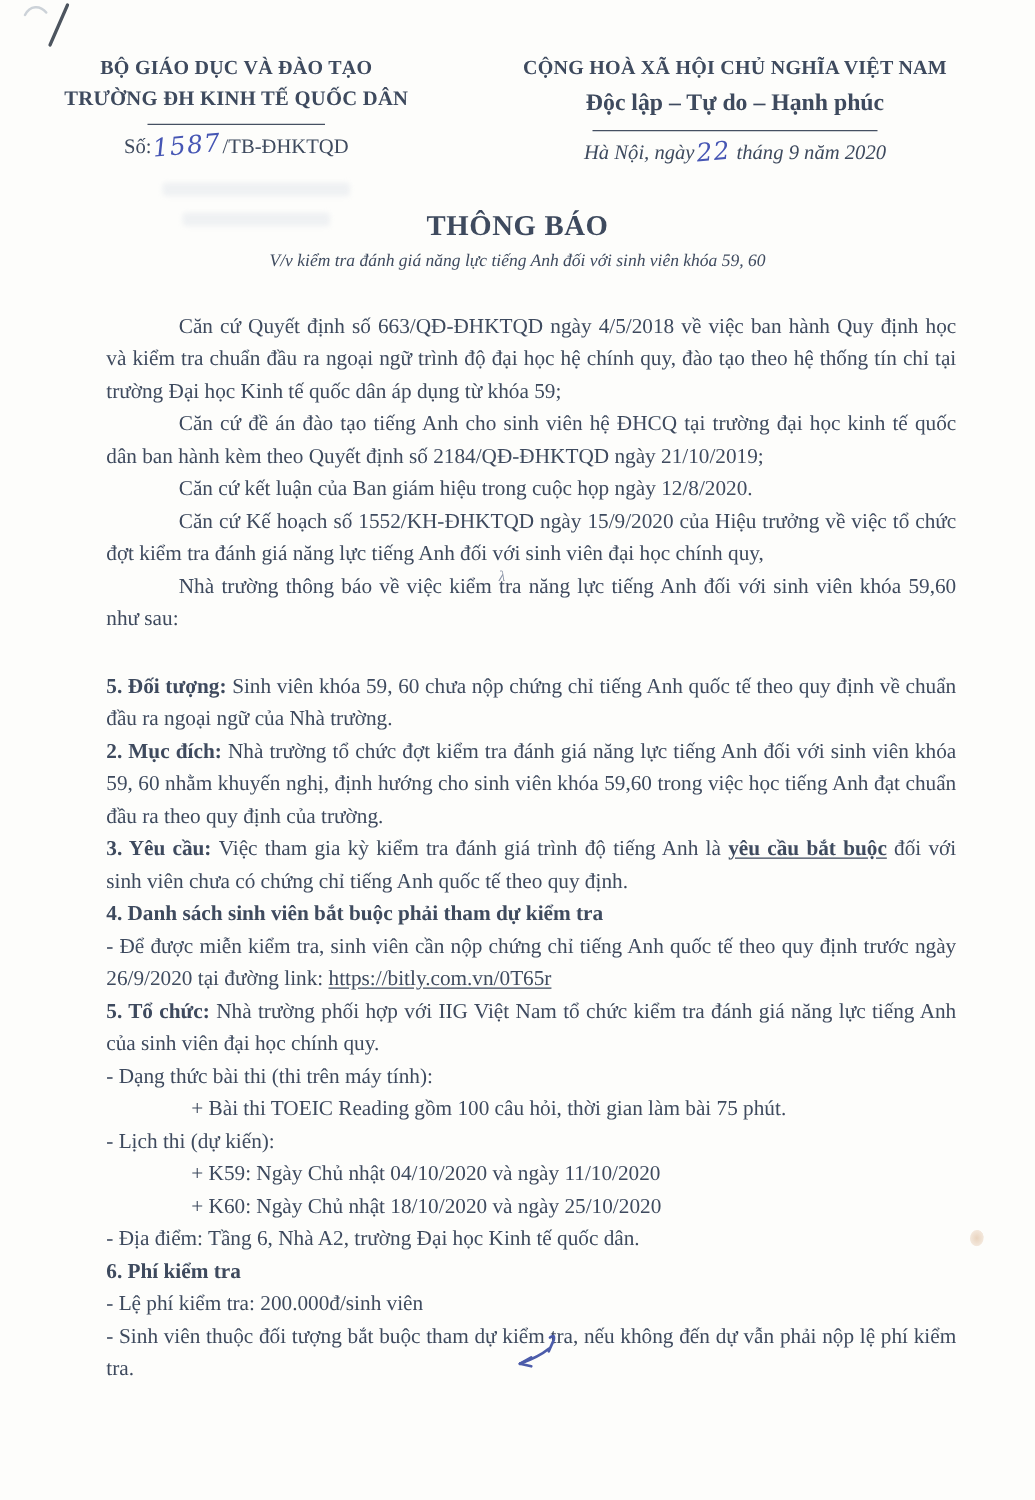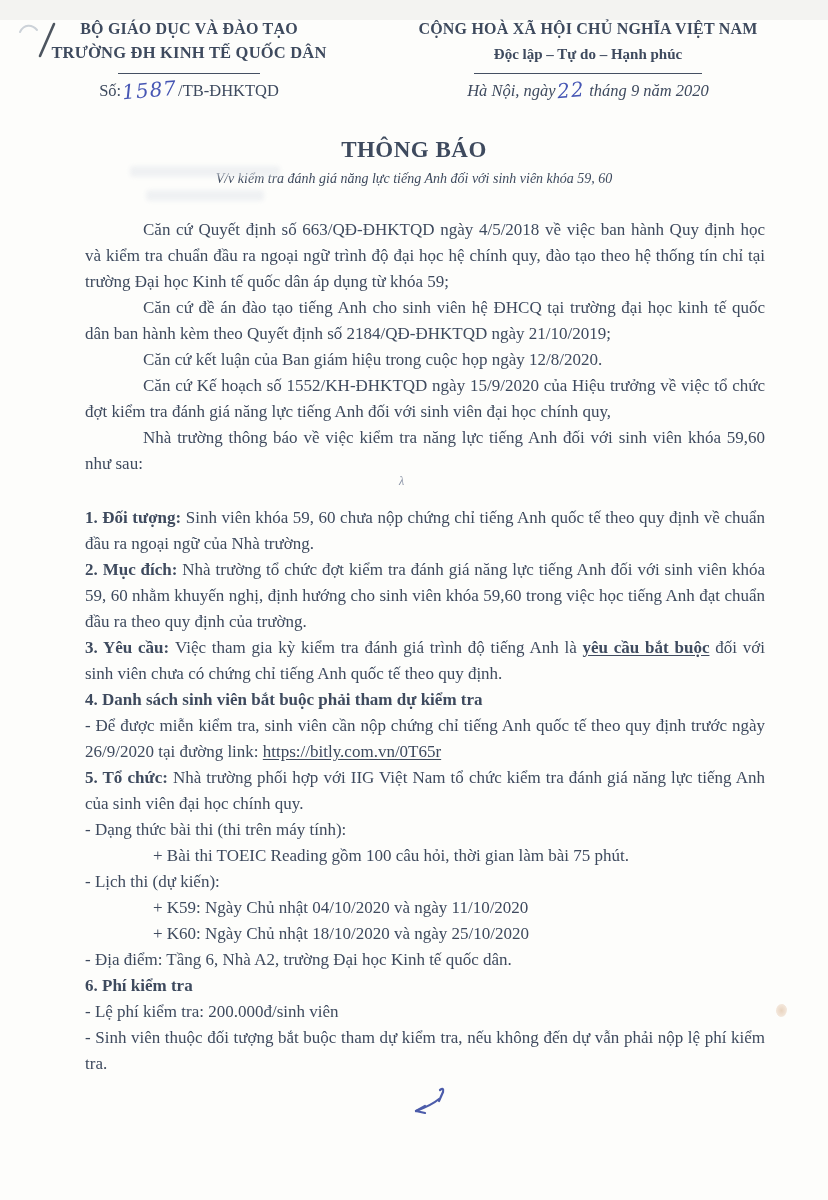--- a/index.html
+++ b/index.html
@@ -12,28 +12,28 @@
   .page{
     position:relative;
     width:828px;height:1200px;
     background:#fdfdfb;
     color:#3e4a5e;
     box-sizing:border-box;
   }
   
   .header{
     display:flex;
-    margin-top:20px;
+    padding-top:46px;
   }
   .h-left{width:378px;text-align:center;}
   .h-right{width:420px;text-align:center;}
   .h-line1{font-size:16px;font-weight:600;letter-spacing:.2px;}
   .h-line2{font-size:16.5px;font-weight:700;margin-top:5px;letter-spacing:.2px;}
   .h-line1r{font-size:16px;font-weight:700;letter-spacing:.2px;}
-  .h-line2r{font-size:15px;font-weight:600;margin-top:8px;font-family:Liberation Serif, serif;}
+  .h-line2r{font-size:19px;font-weight:600;margin-top:8px;font-family:Liberation Serif, serif;}
   .rule{height:0;border-top:1.6px solid #455062;margin:10px auto 0 auto;}
   .rule-left{width:142px;}
   .rule-right{width:228px;}
   .so-line{margin-top:7px;font-size:16.5px;}
   .date-line{margin-top:7px;font-size:16.5px;font-style:italic;}
   .hand{
     display:inline-block;
     font-family:"DejaVu Serif",serif;
     font-style:italic;
     color:#4656b4;
@@ -133,21 +133,21 @@
 
   <div class="title">THÔNG BÁO</div>
   <div class="subtitle">V/v kiểm tra đánh giá năng lực tiếng Anh đối với sinh viên khóa 59, 60</div>
 
   <div class="content">
       <div class="para preamble"><span>Căn cứ Quyết định số 663/QĐ-ĐHKTQD ngày 4/5/2018 về việc ban hành Quy định học và kiểm tra chuẩn đầu ra ngoại ngữ trình độ đại học hệ chính quy, đào tạo theo hệ thống tín chỉ tại trường Đại học Kinh tế quốc dân áp dụng từ khóa 59;</span></div>
       <div class="para preamble"><span>Căn cứ đề án đào tạo tiếng Anh cho sinh viên hệ ĐHCQ tại trường đại học kinh tế quốc dân ban hành kèm theo Quyết định số 2184/QĐ-ĐHKTQD ngày 21/10/2019;</span></div>
       <div class="para preamble"><span>Căn cứ kết luận của Ban giám hiệu trong cuộc họp ngày 12/8/2020.</span></div>
       <div class="para preamble"><span>Căn cứ Kế hoạch số 1552/KH-ĐHKTQD ngày 15/9/2020 của Hiệu trưởng về việc tổ chức đợt kiểm tra đánh giá năng lực tiếng Anh đối với sinh viên đại học chính quy,</span></div>
       <div class="para indent"><span>Nhà trường thông báo về việc kiểm tra năng lực tiếng Anh đối với sinh viên khóa 59,60 như sau:</span></div>
-      <div class="para sec gap"><span class="b">1. Đối tượng: </span><span>Sinh viên khóa 59, 60 chưa nộp chứng chỉ tiếng Anh quốc tế theo quy định về chuẩn đầu ra ngoại ngữ của Nhà trường.</span></div>
+      <div class="para sec gap"><span class="b">5. Đối tượng: </span><span>Sinh viên khóa 59, 60 chưa nộp chứng chỉ tiếng Anh quốc tế theo quy định về chuẩn đầu ra ngoại ngữ của Nhà trường.</span></div>
       <div class="para sec"><span class="b">2. Mục đích: </span><span>Nhà trường tổ chức đợt kiểm tra đánh giá năng lực tiếng Anh đối với sinh viên khóa 59, 60 nhằm khuyến nghị, định hướng cho sinh viên khóa 59,60 trong việc học tiếng Anh đạt chuẩn đầu ra theo quy định của trường.</span></div>
       <div class="para sec"><span class="b">3. Yêu cầu: </span><span>Việc tham gia kỳ kiểm tra đánh giá trình độ tiếng Anh là </span><span class="b u">yêu cầu bắt buộc</span><span> đối với sinh viên chưa có chứng chỉ tiếng Anh quốc tế theo quy định.</span></div>
       <div class="para sec"><span class="b">4. Danh sách sinh viên bắt buộc phải tham dự kiểm tra</span></div>
       <div class="para bullet"><span>- Để được miễn kiểm tra, sinh viên cần nộp chứng chỉ tiếng Anh quốc tế theo quy định trước ngày 26/9/2020 tại đường link: </span><span class="u">https://bitly.com.vn/0T65r</span></div>
       <div class="para sec"><span class="b">5. Tổ chức: </span><span>Nhà trường phối hợp với IIG Việt Nam tổ chức kiểm tra đánh giá năng lực tiếng Anh của sinh viên đại học chính quy.</span></div>
       <div class="para bullet"><span>- Dạng thức bài thi (thi trên máy tính):</span></div>
       <div class="para sub"><span>+ Bài thi TOEIC Reading gồm 100 câu hỏi, thời gian làm bài 75 phút.</span></div>
       <div class="para bullet"><span>- Lịch thi (dự kiến):</span></div>
       <div class="para sub"><span>+ K59: Ngày Chủ nhật 04/10/2020 và ngày 11/10/2020</span></div>
       <div class="para sub"><span>+ K60: Ngày Chủ nhật 18/10/2020 và ngày 25/10/2020</span></div>

